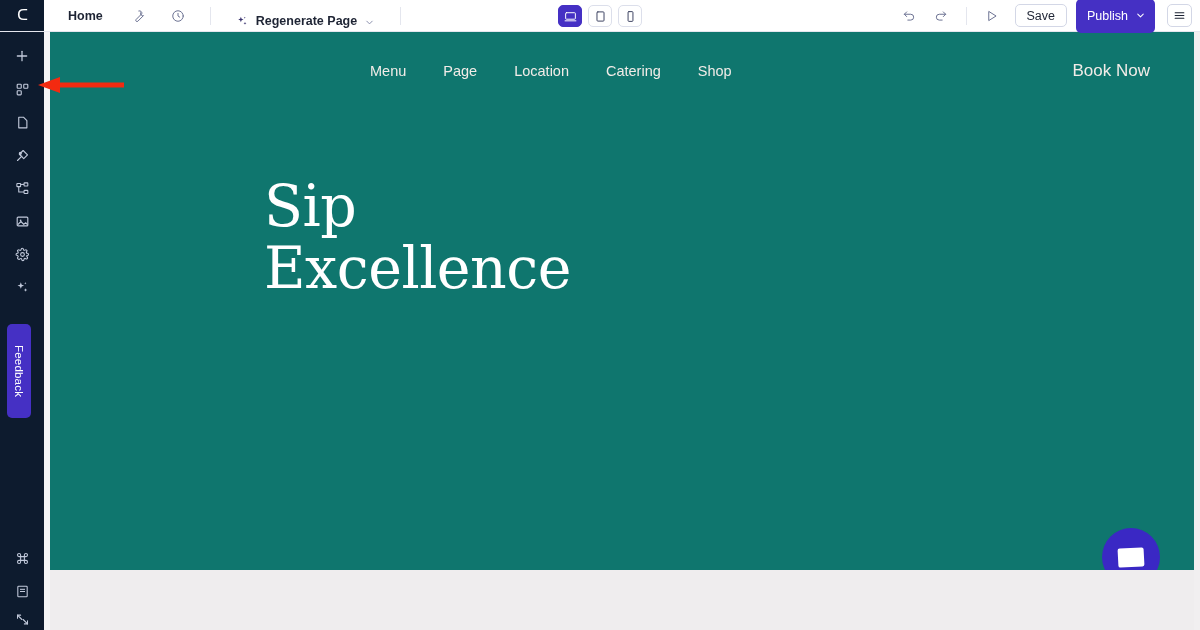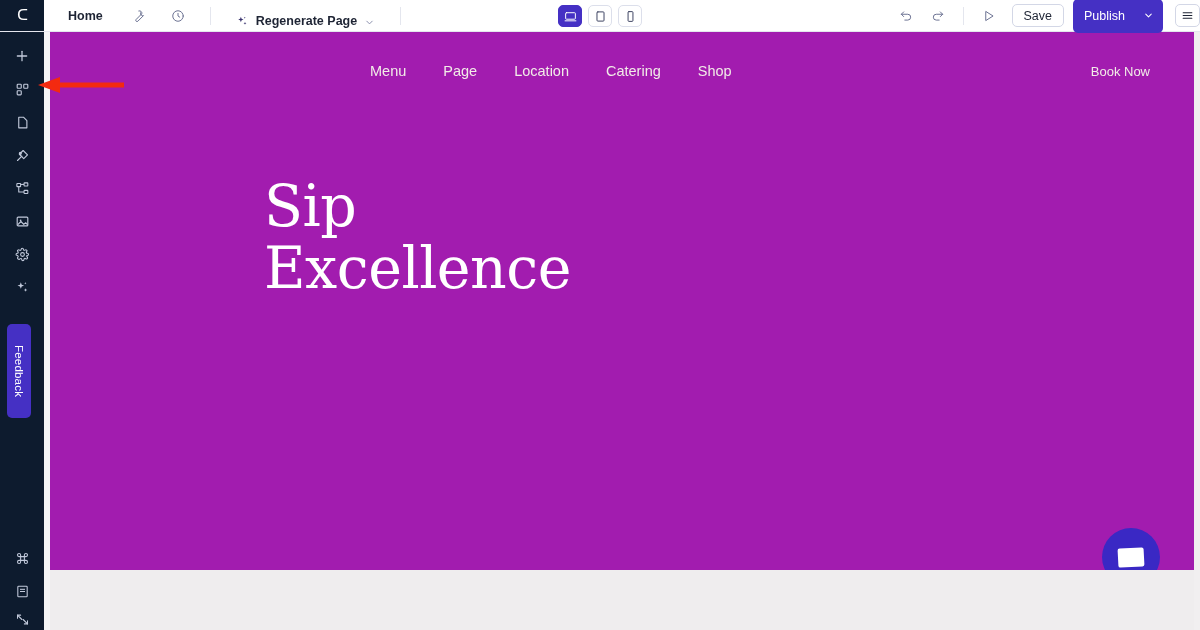--- a/index.html
+++ b/index.html
@@ -64,21 +64,21 @@
     height: 32px;
     transform: translateX(-50%);
     display: flex;
     align-items: center;
     gap: 6px;
   }
   .tb-right {
     margin-left: auto;
     display: flex;
     align-items: center;
-    padding-right: 0;
+    padding-right: 8px;
     gap: 2px;
   }
 
   .tb-page-name {
     font-size: 12.5px;
     color: #1e2434;
     padding: 0 12px 0 4px;
     white-space: nowrap;
   }
 
@@ -144,21 +144,21 @@
   }
   .publish-btn {
     height: 34px;
     padding: 0 9px 0 11px;
     border-radius: 5px;
     background: #4530c4;
     color: #ffffff;
     font-size: 12.5px;
     display: flex;
     align-items: center;
-    gap: 18px;
+    gap: 7px;
     margin-left: 7px;
   }
   .menu-btn {
     width: 25px;
     height: 23px;
     border: 1px solid #d3d7e6;
     border-radius: 5px;
     display: flex;
     align-items: center;
     justify-content: center;
@@ -240,21 +240,21 @@
     top: 0;
     right: 6px;
     bottom: 0;
     background: #f1eff0;
     overflow: hidden;
   }
 
   .hero {
     position: relative;
     height: 538px;
-    background: #a21caf;
+    background: #0f766e;
     overflow: hidden;
   }
 
   .site-nav {
     height: 78px;
     display: flex;
     align-items: center;
     padding: 0 44px 0 0;
   }
   .nav-links {
@@ -265,21 +265,21 @@
   }
   .nav-link {
     color: #f2ece8;
     font-size: 14.5px;
     padding: 0 37px 0 0;
     white-space: nowrap;
   }
   .nav-cta {
     margin-left: auto;
     color: #f2ece8;
-    font-size: 13px;
+    font-size: 17px;
     white-space: nowrap;
   }
 
   .hero-heading {
     margin: 66px 0 8px 214px;
     color: #ffffff;
     font-family: "DejaVu Serif", "Liberation Serif", serif;
     font-weight: 400;
     font-size: 57px;
     line-height: 1.08;

